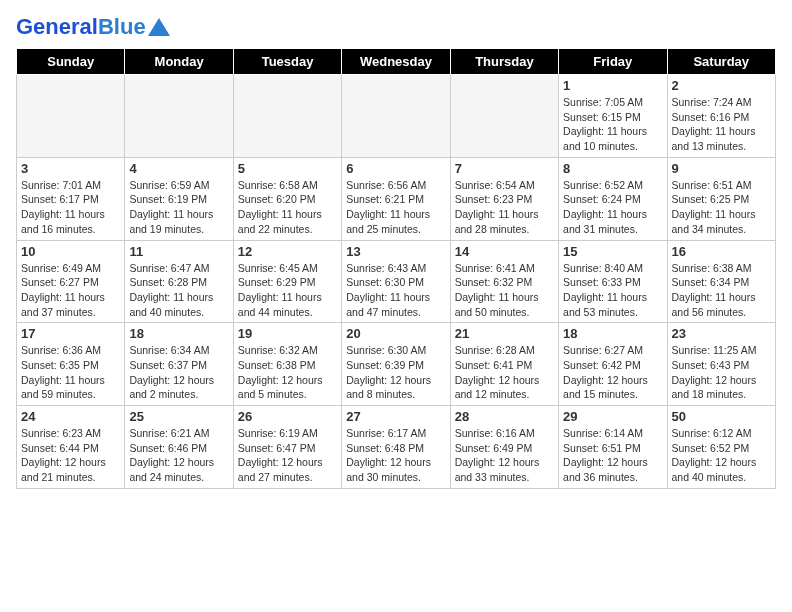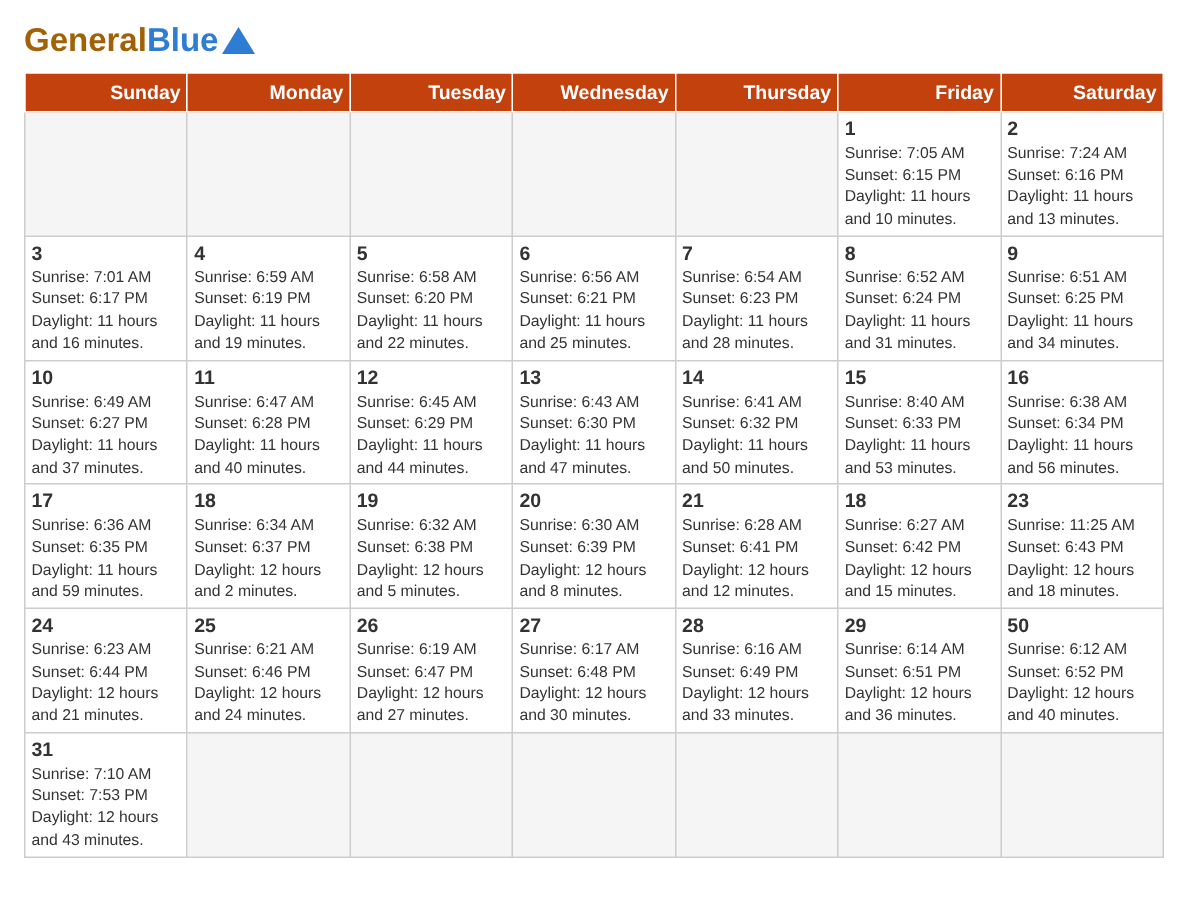--- a/index.html
+++ b/index.html
@@ -17,45 +17,45 @@
       margin-bottom: 10px;
     }
     .logo {
       display: flex;
       flex-direction: column;
       align-items: flex-start;
     }
     .logo-text {
       font-size: 22px;
       font-weight: bold;
-      color: #a16207;
+      color: #1d4ed8;
       line-height: 1;
     }
     .title-area {
       text-align: right;
     }
     .month-title {
       font-size: 36px;
       font-weight: bold;
       color: #333;
     }
     .location-title {
       font-size: 16px;
       color: #555;
     }
     .calendar {
       width: 100%;
       border-collapse: collapse;
       font-size: 11px;
     }
     .calendar th {
-      background: #c2410c;
+      background: #000000;
       color: #fff;
       padding: 5px 4px;
-      text-align: right;
+      text-align: center;
       font-size: 13px;
       font-weight: bold;
       border: 1px solid #fff;
     }
     .calendar td {
       border: 1px solid #ccc;
       vertical-align: top;
       padding: 3px 4px;
       width: 108px;
       min-height: 70px;
@@ -300,28 +300,14 @@
 Sunset: 6:51 PM
 Daylight: 12 hours and 36 minutes.</div>
         </td>
         <td>
           <span class="day-number">50</span>
           <div class="day-info">Sunrise: 6:12 AM
 Sunset: 6:52 PM
 Daylight: 12 hours and 40 minutes.</div>
         </td>
       </tr>
-      <tr class="week-row">
-        <td>
-          <span class="day-number">31</span>
-          <div class="day-info">Sunrise: 7:10 AM
-Sunset: 7:53 PM
-Daylight: 12 hours and 43 minutes.</div>
-        </td>
-        <td class="empty"></td>
-        <td class="empty"></td>
-        <td class="empty"></td>
-        <td class="empty"></td>
-        <td class="empty"></td>
-        <td class="empty"></td>
-      </tr>
     </tbody>
 </table>
 
 </body></html>

